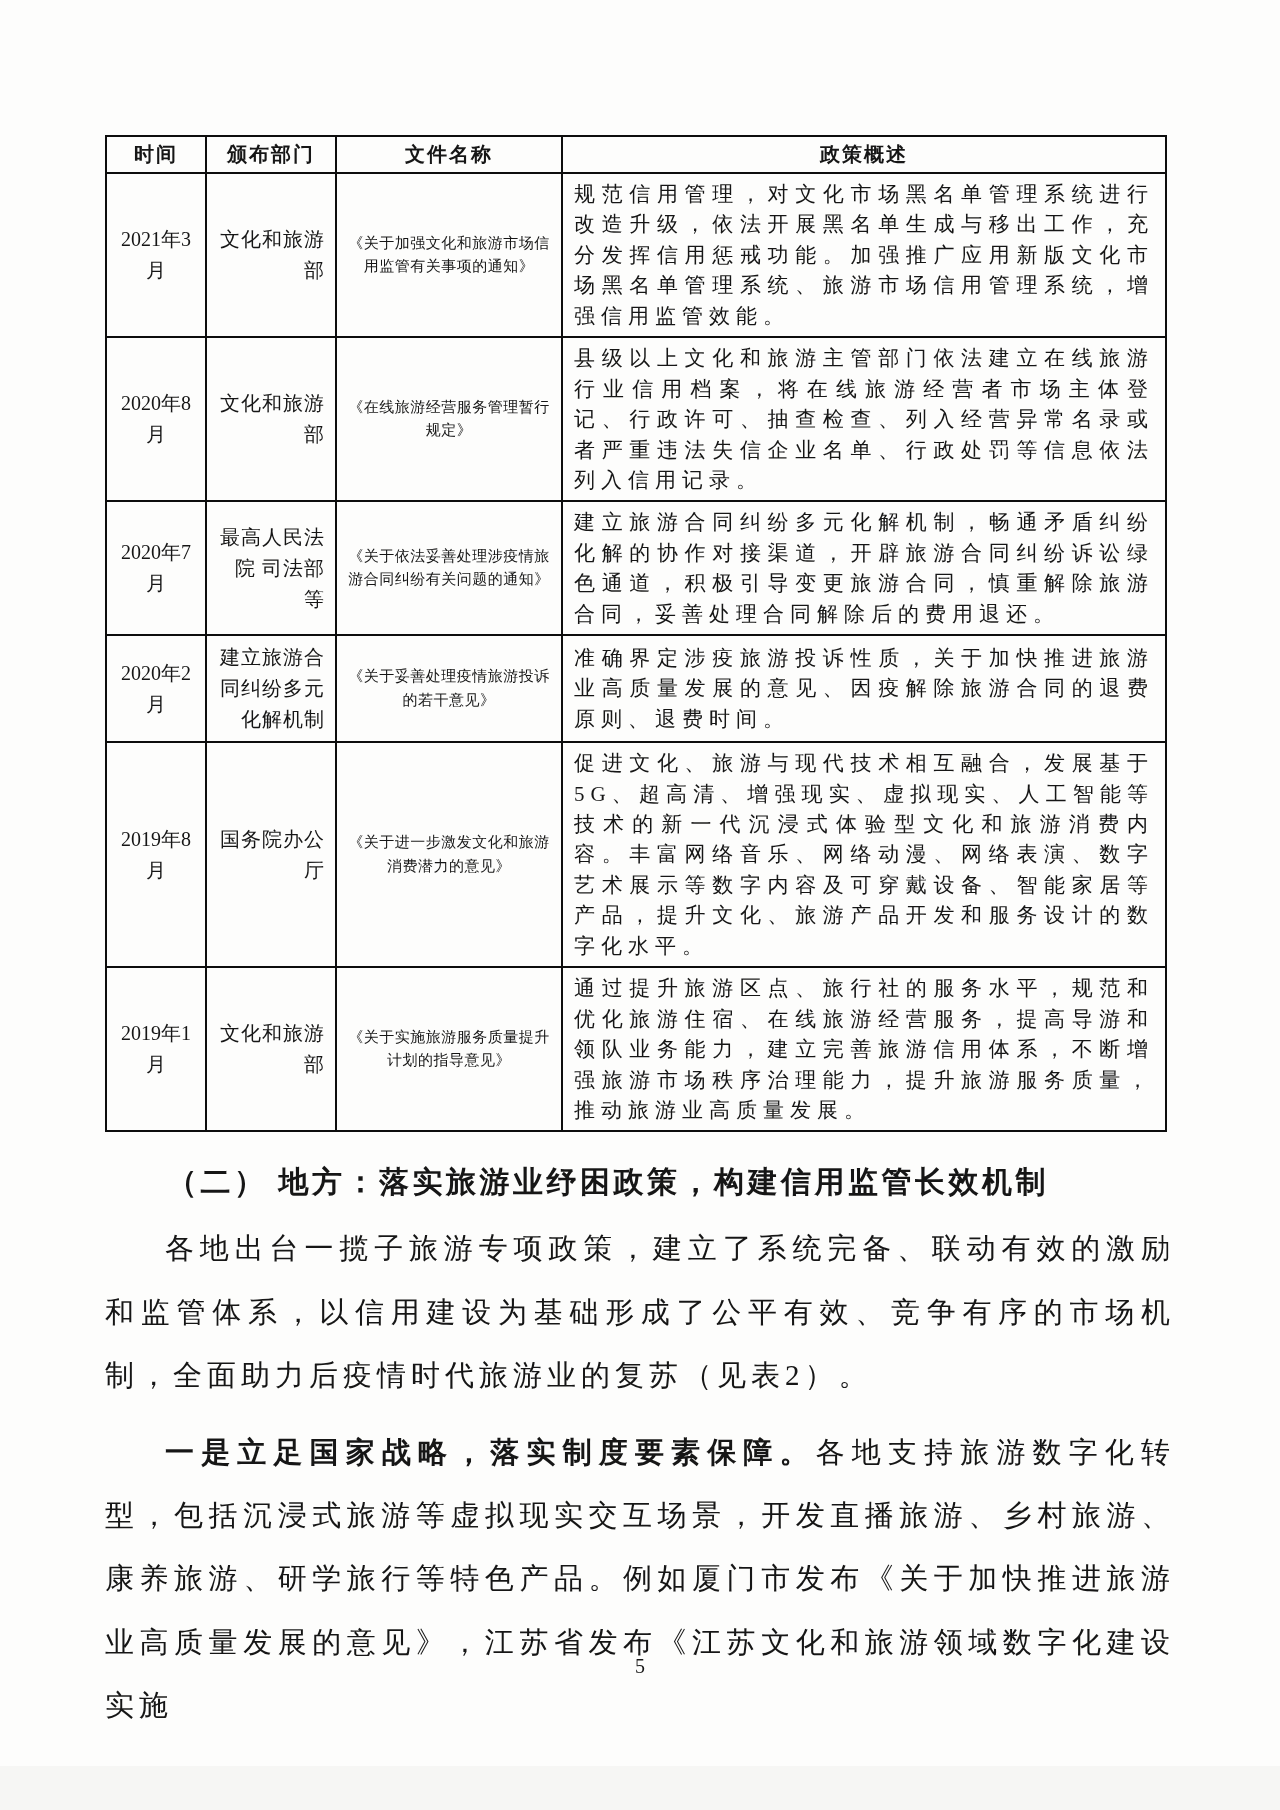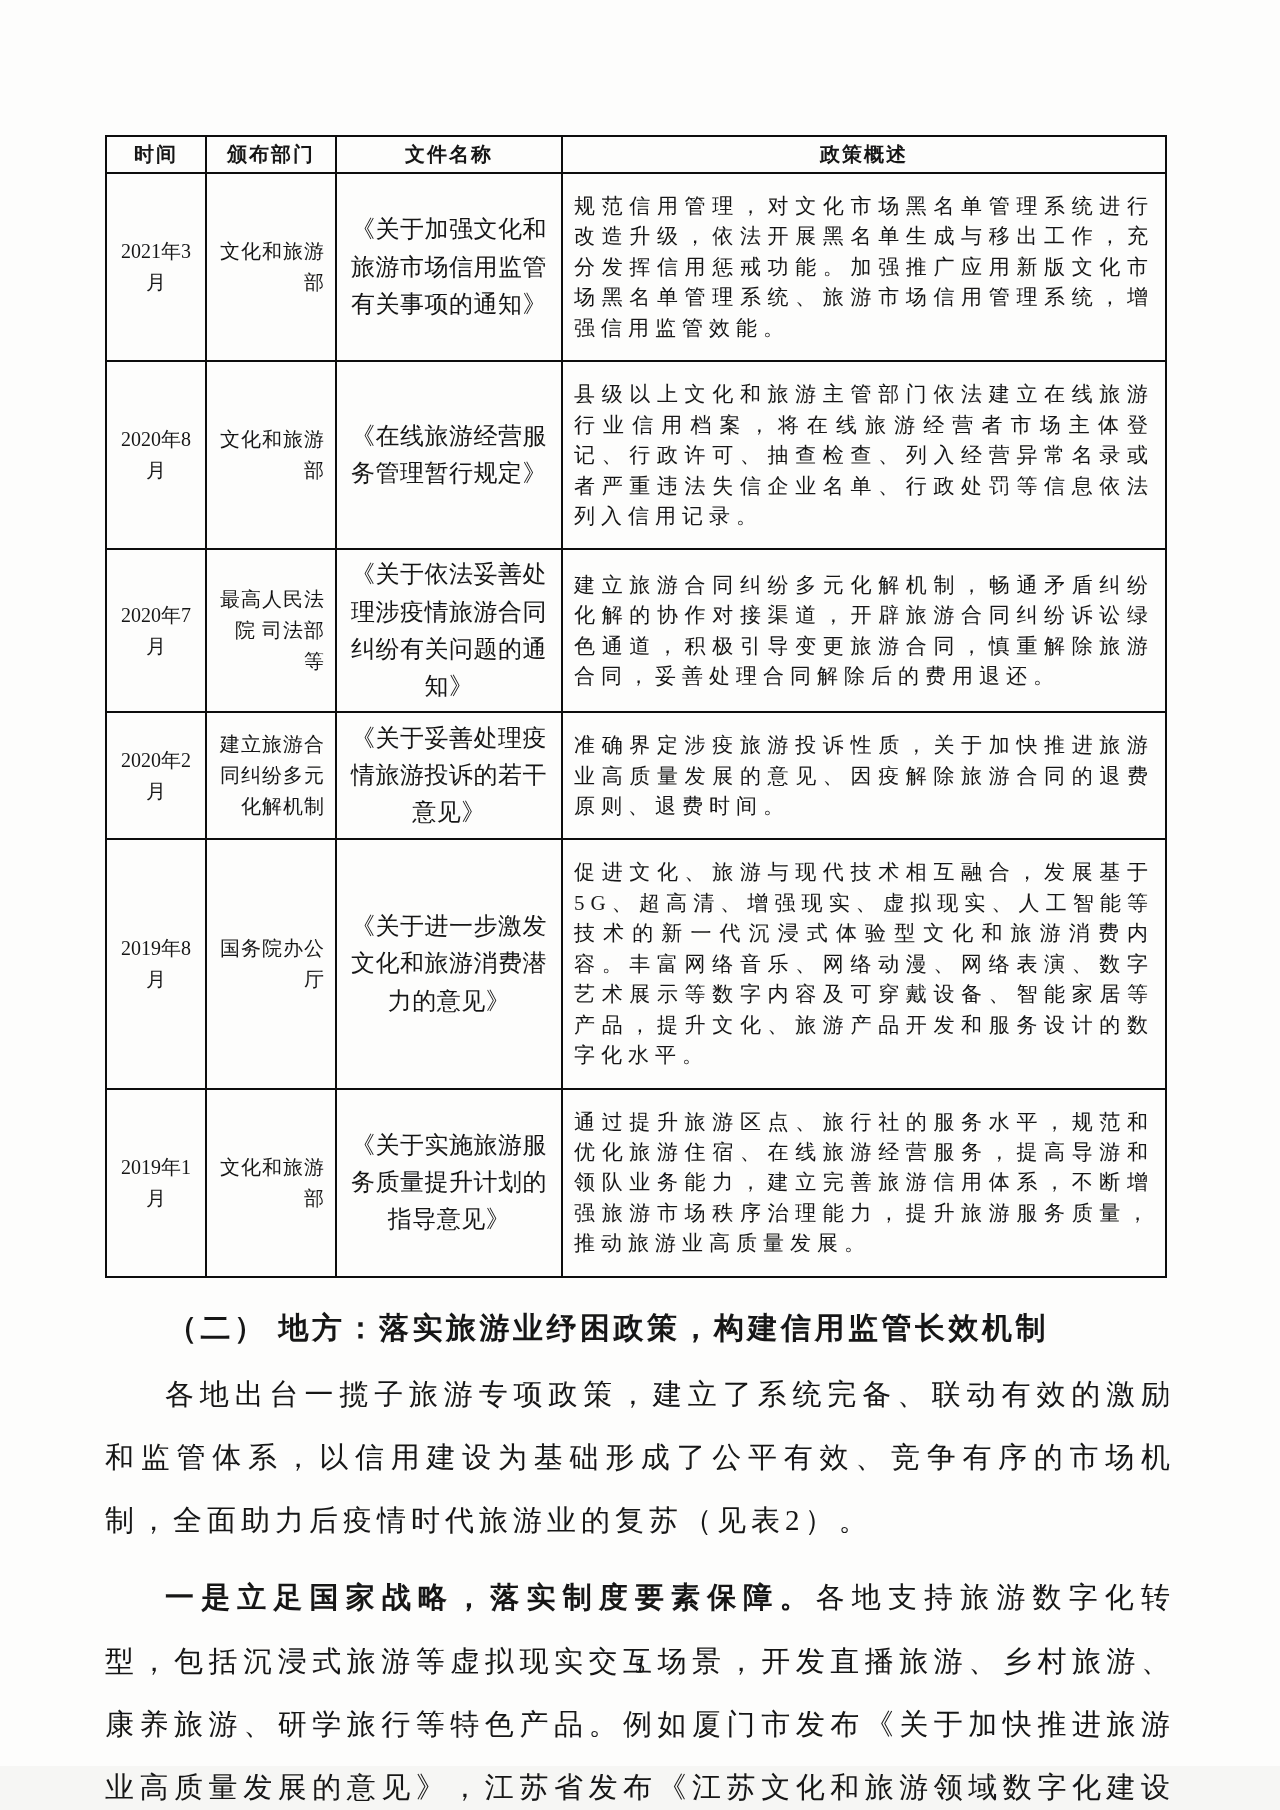--- a/index.html
+++ b/index.html
@@ -47,31 +47,31 @@
     padding:6px 11px;
   }
   td.dept{
     font-size:20px;
     text-align:right;
     line-height:1.55;
     padding:6px 10px;
     letter-spacing:1px;
   }
   td.doc{
-    font-size:24px;
+    font-size:15px;
     text-align:center;
     line-height:1.55;
     padding:6px 9px;
     letter-spacing:0.5px;
   }
   td.sum{
     font-size:21px;
     text-align:justify;
     line-height:1.45;
-    padding:17px 11px;
+    padding:5px 11px;
     letter-spacing:6px;
   }
   
   .section-heading{
     margin:30px 0 0 62px;
     font-size:30px;
     font-weight:bold;
     letter-spacing:3.5px;
     font-family:Liberation Serif, serif;
   }

